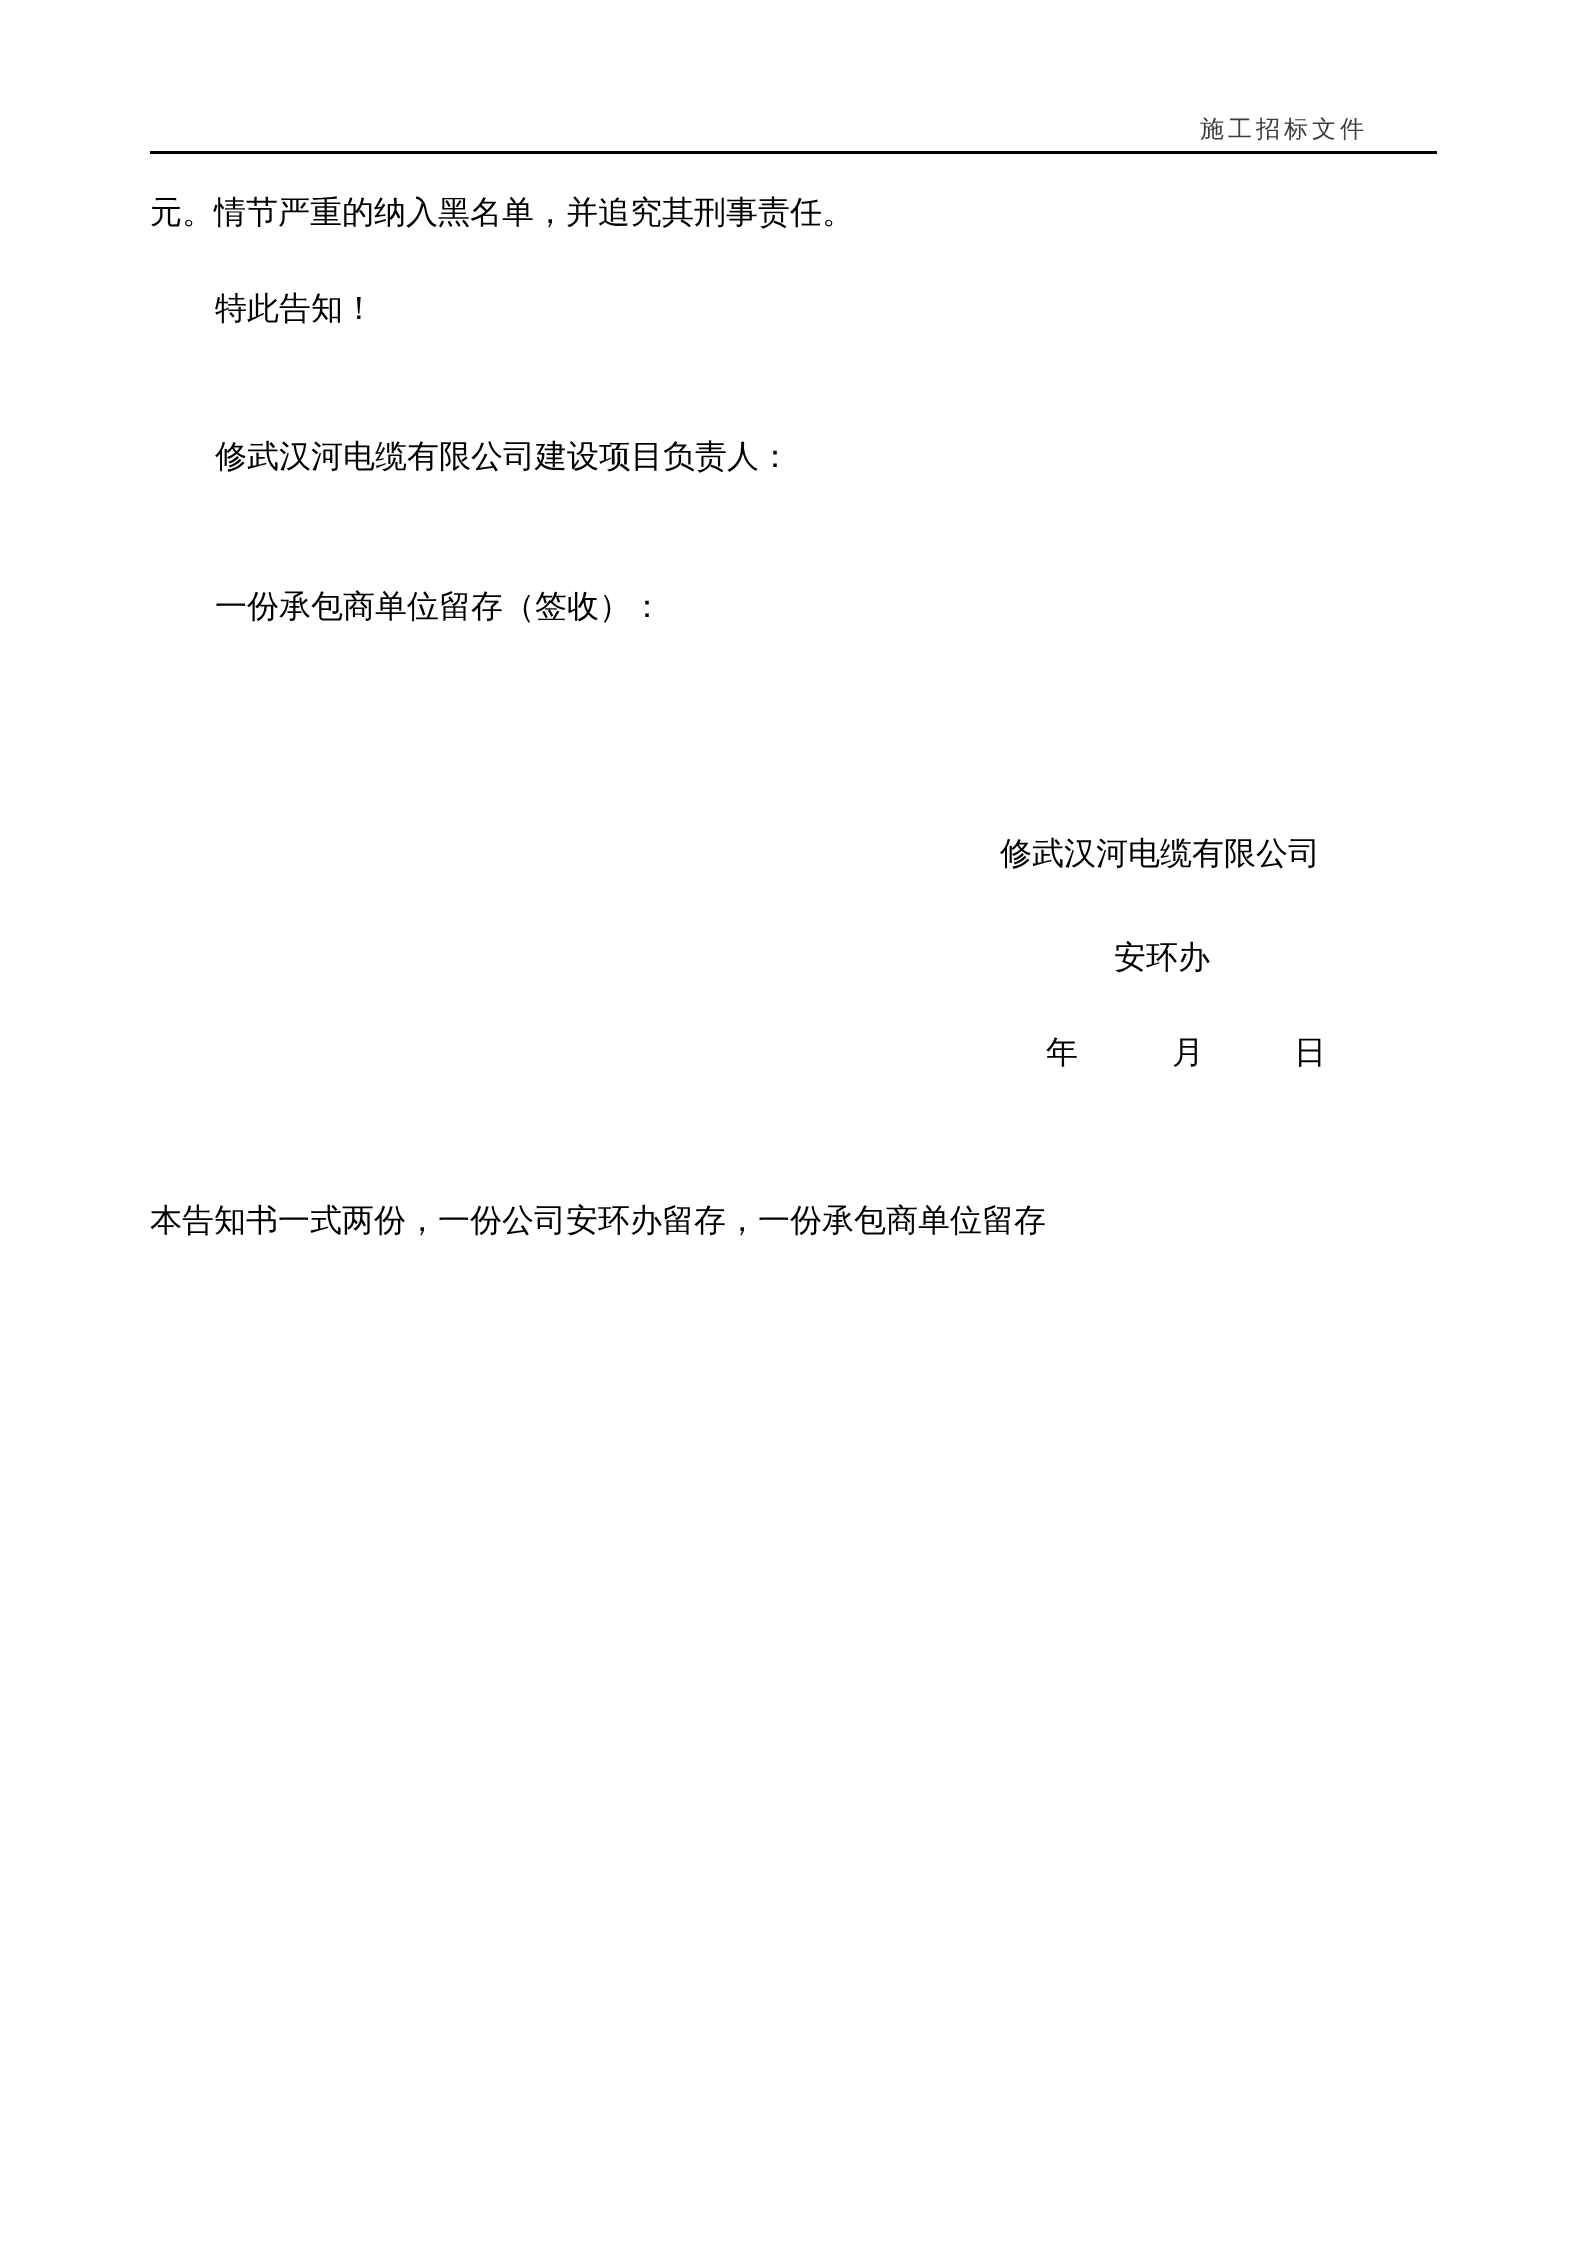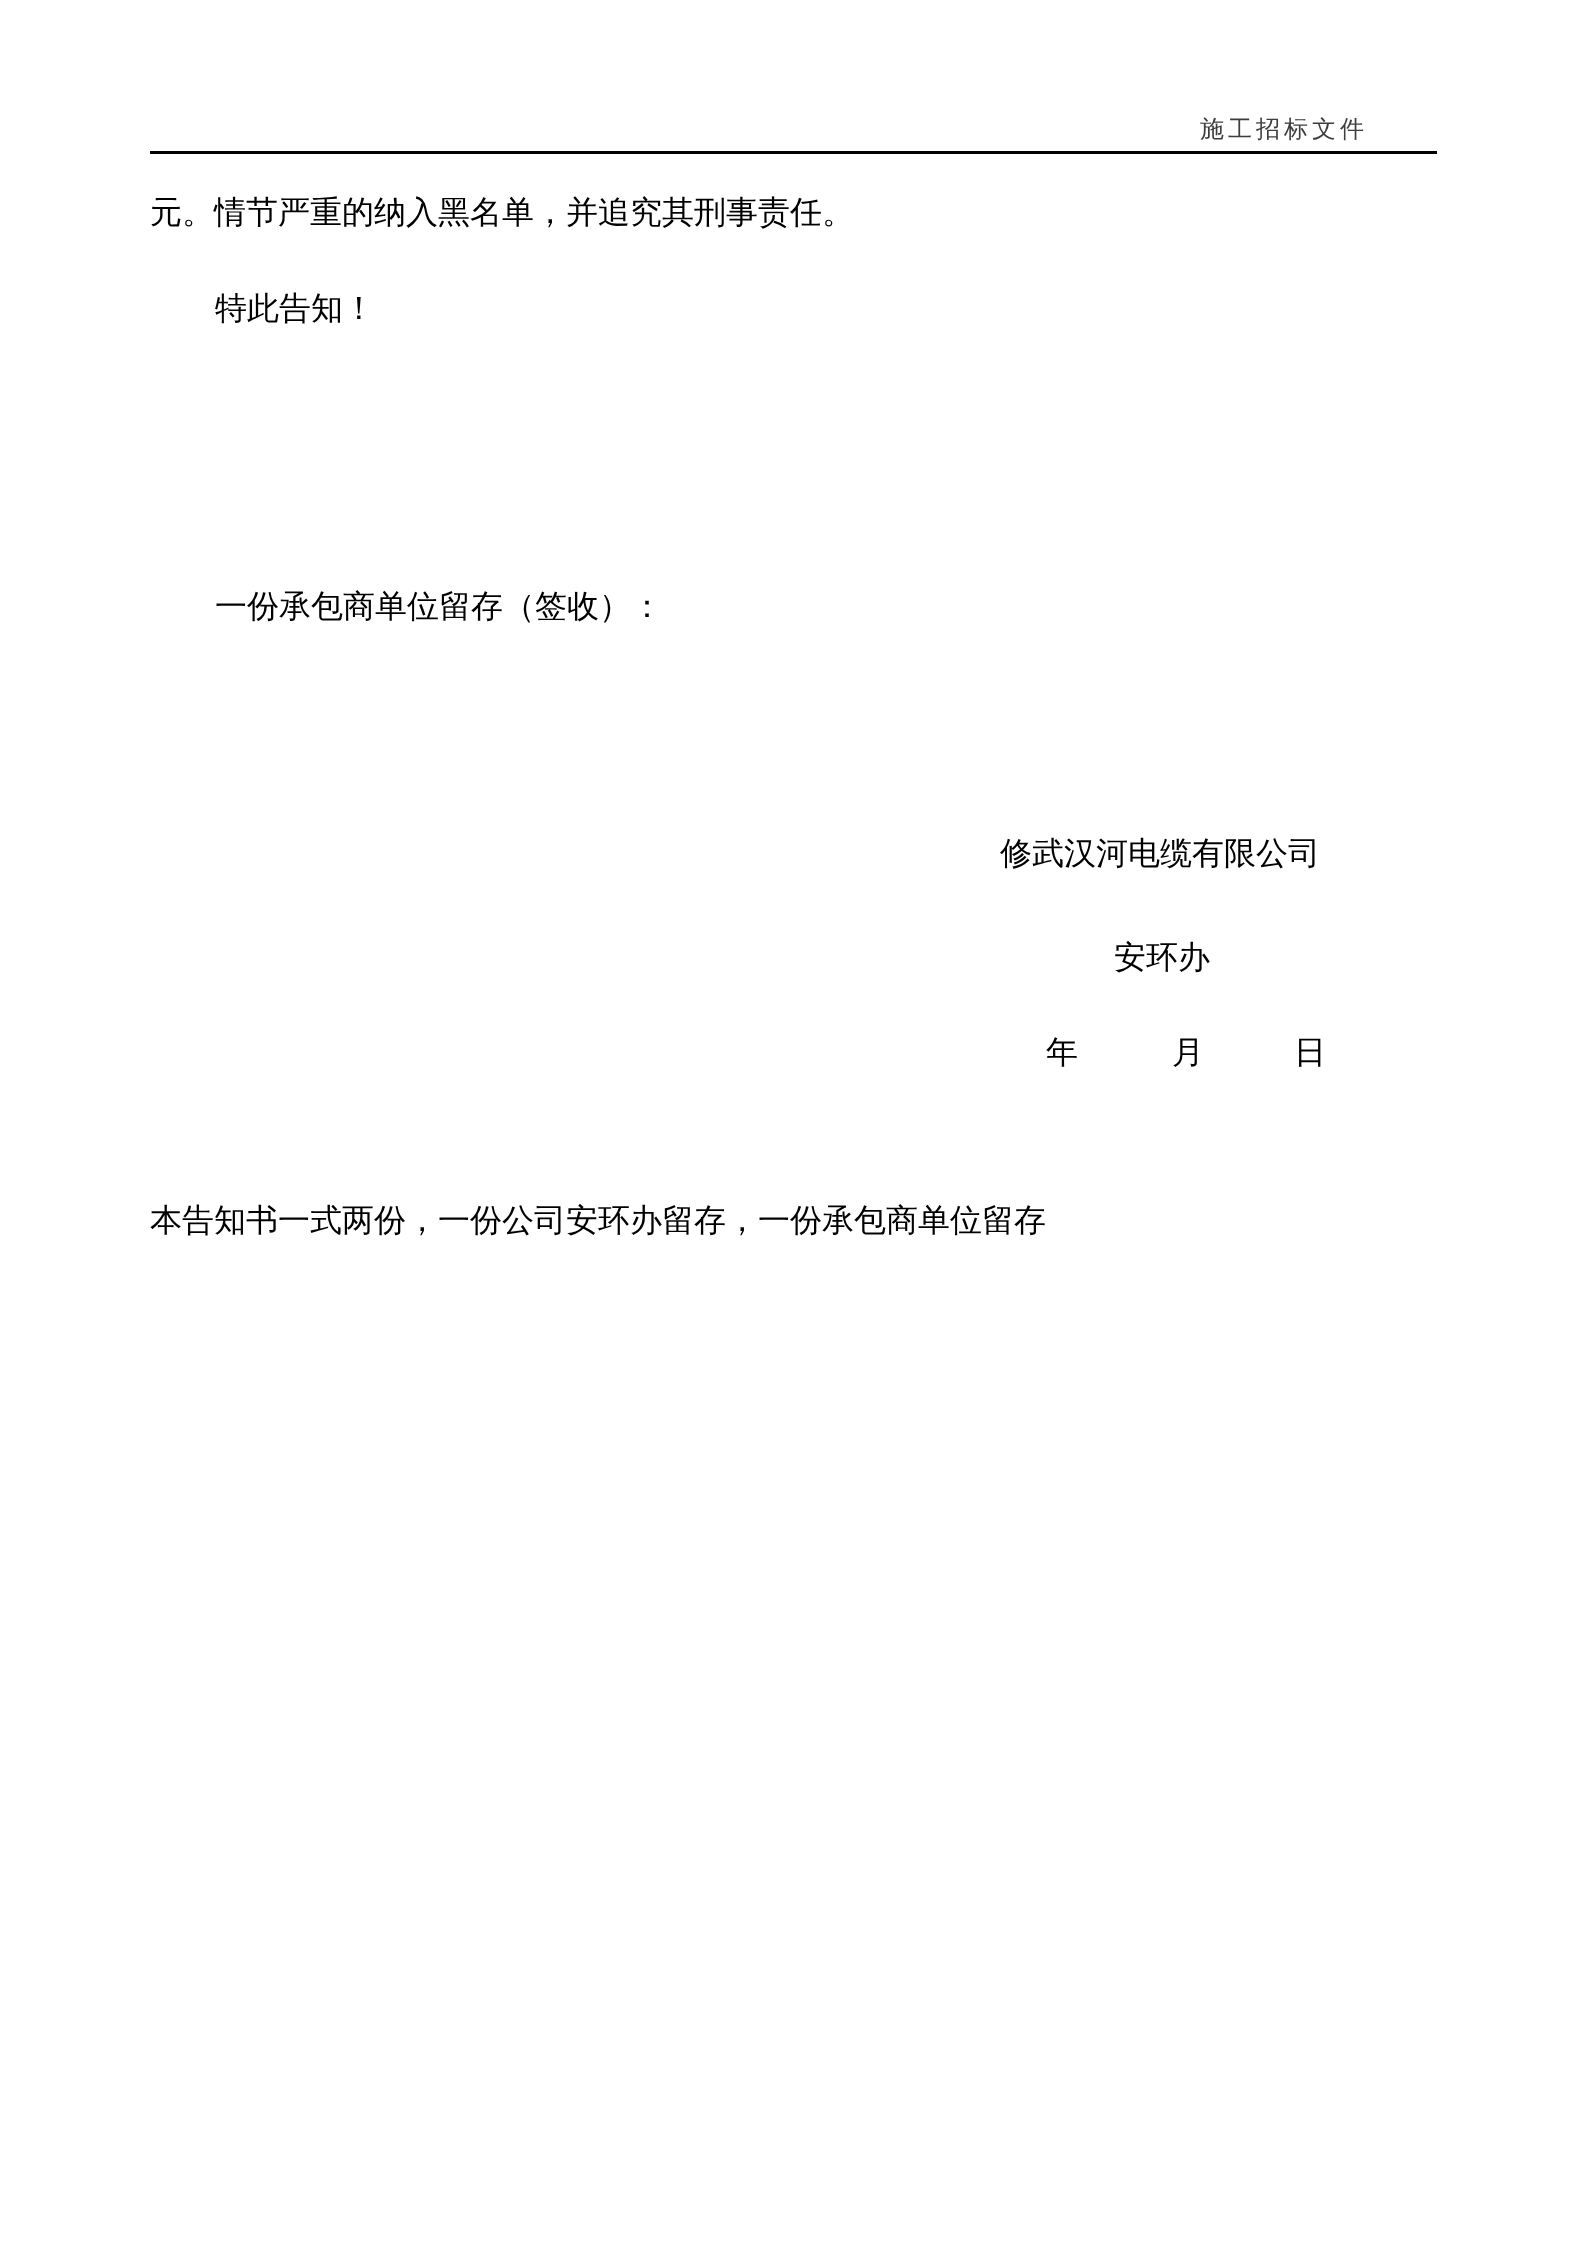--- a/index.html
+++ b/index.html
@@ -72,20 +72,21 @@
 <div class="page">
 
   <div class="header-title">施工招标文件</div>
 
   <div class="header-rule"></div>
 
   <div class="body-text p-penalty">元。情节严重的纳入黑名单，并追究其刑事责任。</div>
 
   <div class="body-text p-notice">特此告知！</div>
 
+  <div class="body-text p-project">修武汉河电缆有限公司建设项目负责人：</div>
 
   <div class="body-text p-contractor">一份承包商单位留存（签收）：</div>
 
   <div class="body-text p-company">修武汉河电缆有限公司</div>
 
   <div class="body-text p-department">安环办</div>
 
   <div class="body-text p-dateline">
     <span class="date-part-year">年</span><span class="date-part-month">月</span><span>日</span>
   </div>

